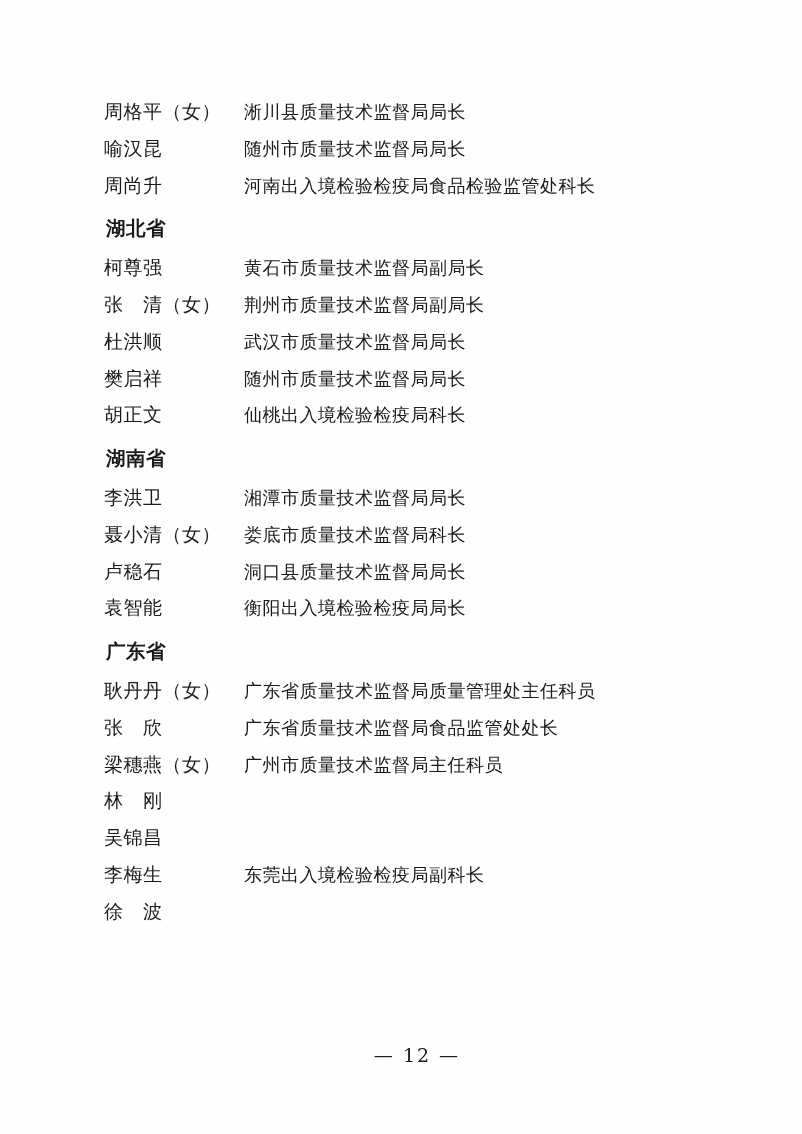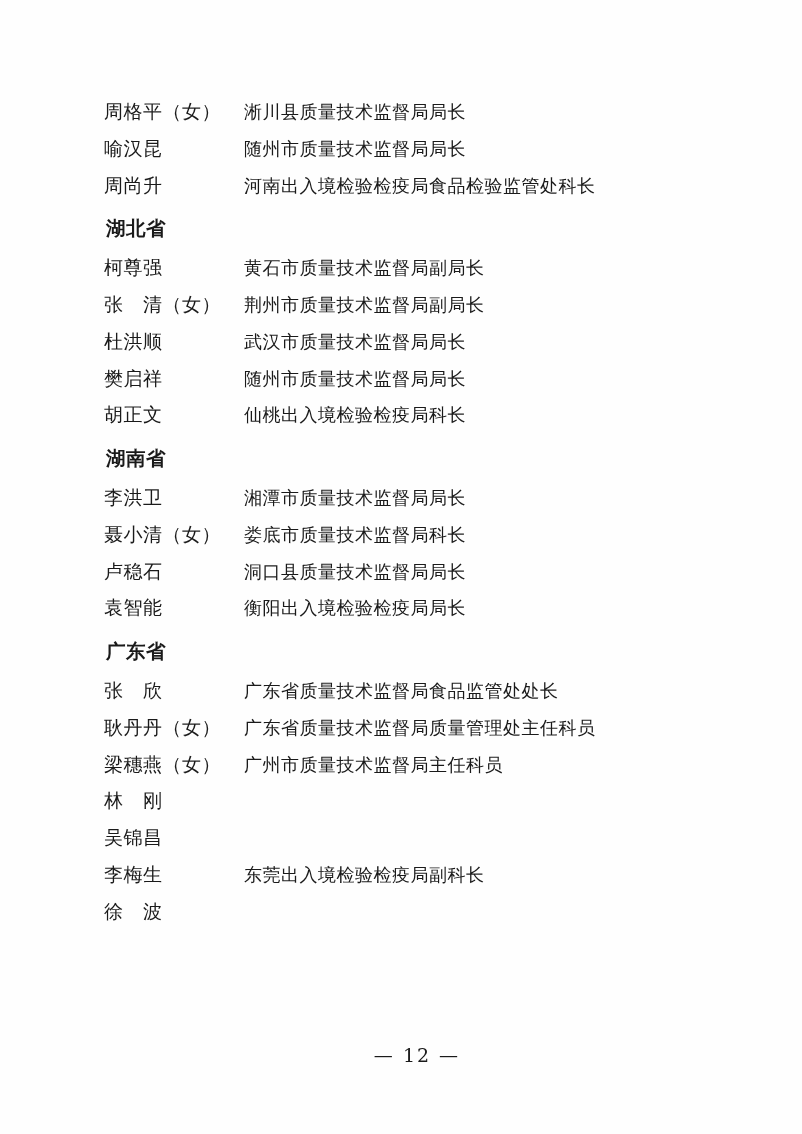--- a/index.html
+++ b/index.html
@@ -134,26 +134,26 @@
       </div>
       <div class="entry">
         <span class="person">袁智能</span>
         <span class="title">衡阳出入境检验检疫局局长</span>
       </div>
     </div>
 
     <div class="section-head">广东省</div>
     <div class="group">
       <div class="entry">
+        <span class="person">耿丹丹（女）</span>
+        <span class="title">广东省质量技术监督局质量管理处主任科员</span>
+      </div>
+      <div class="entry">
         <span class="person">张　欣</span>
         <span class="title">广东省质量技术监督局食品监管处处长</span>
-      </div>
-      <div class="entry">
-        <span class="person">耿丹丹（女）</span>
-        <span class="title">广东省质量技术监督局质量管理处主任科员</span>
       </div>
       <div class="entry">
         <span class="person">梁穗燕（女）</span>
         <span class="title">广州市质量技术监督局主任科员</span>
       </div>
       <div class="entry">
         <span class="person">林　刚</span>
       </div>
       <div class="entry">
         <span class="person">吴锦昌</span>

